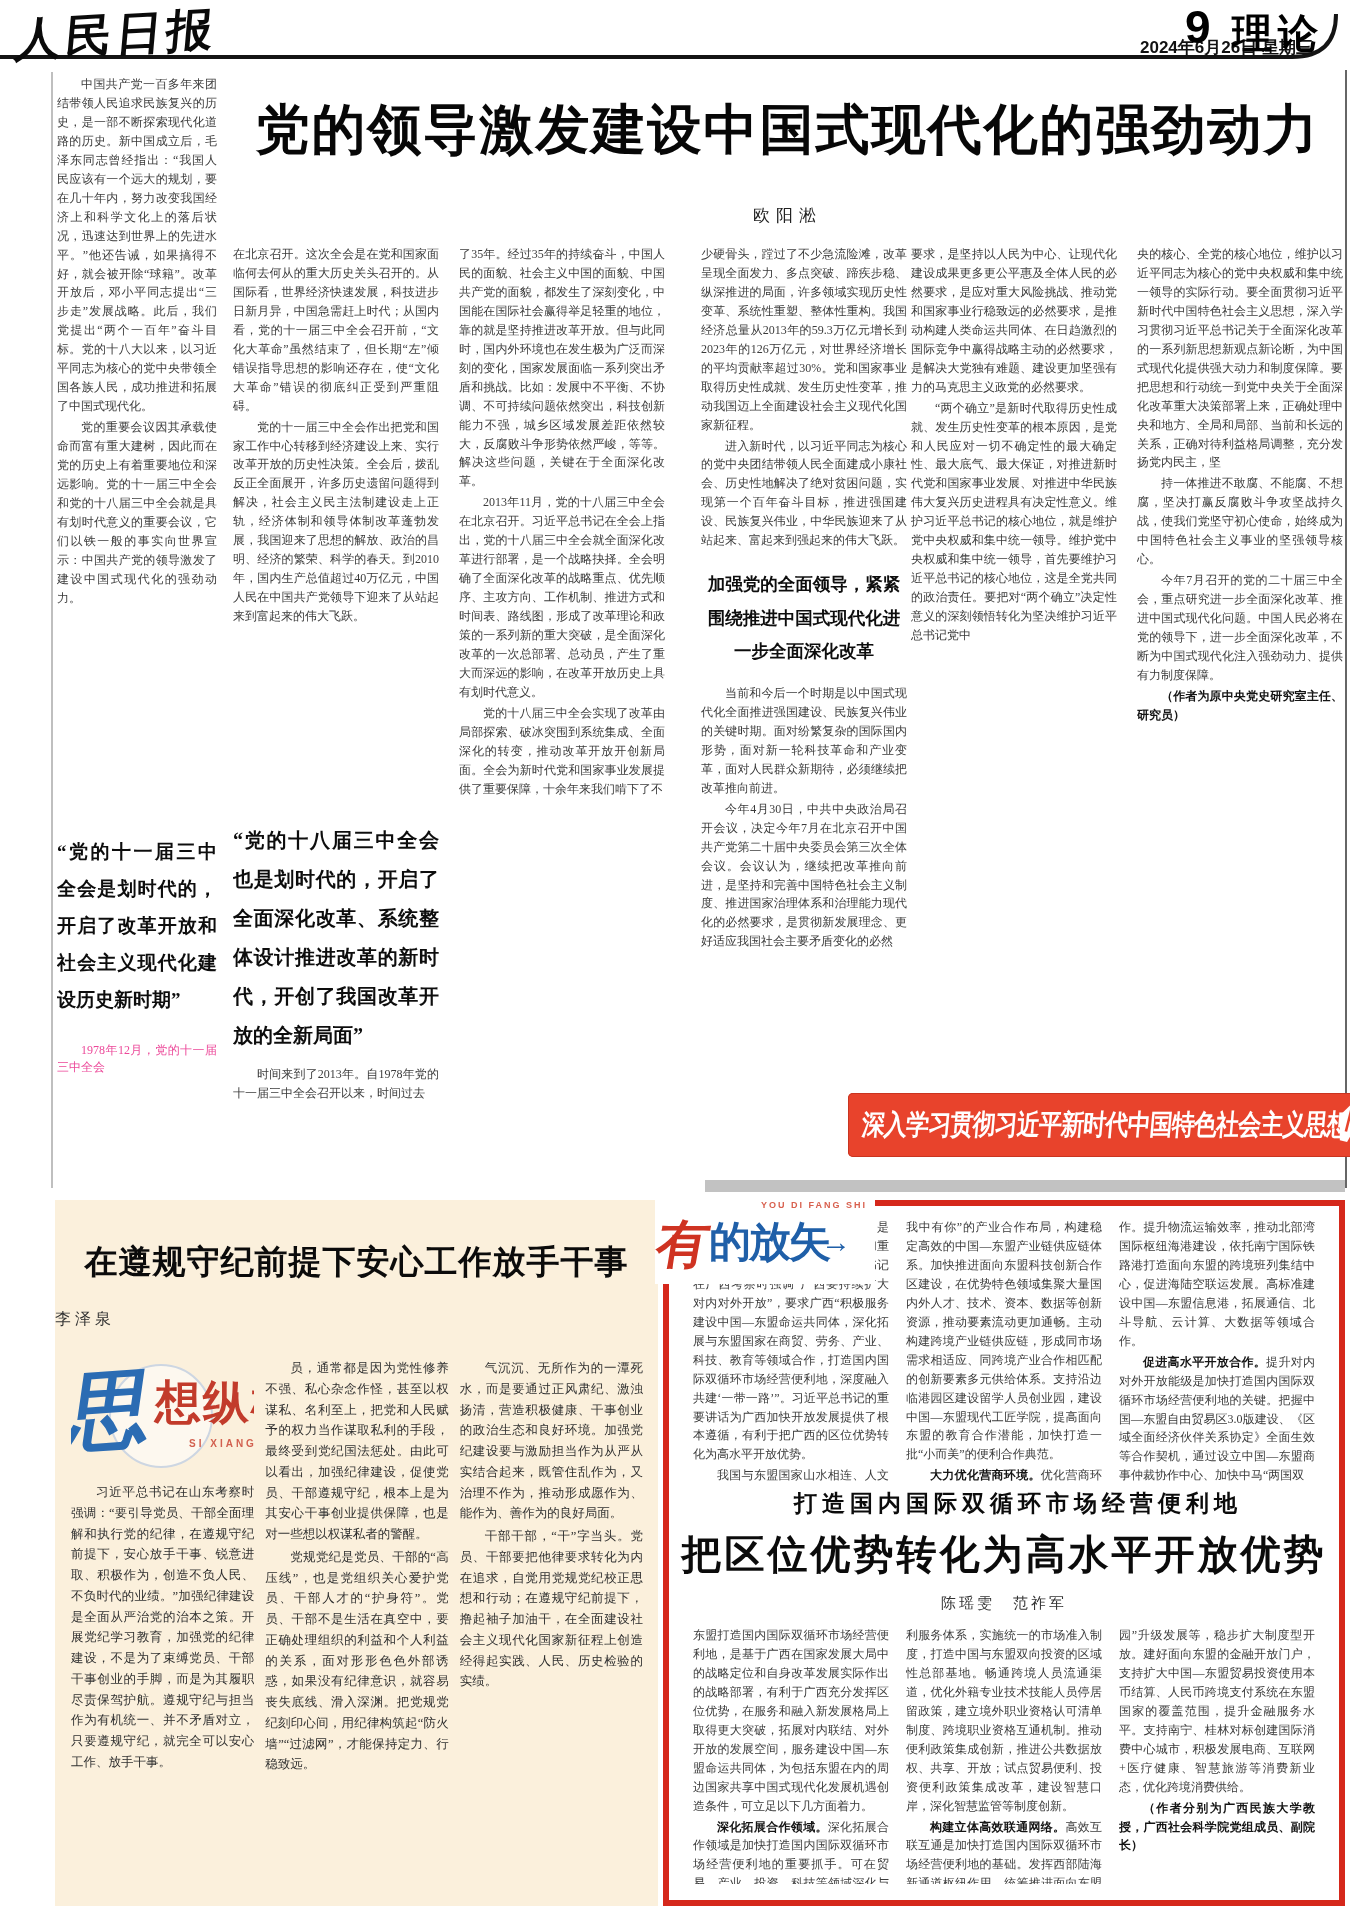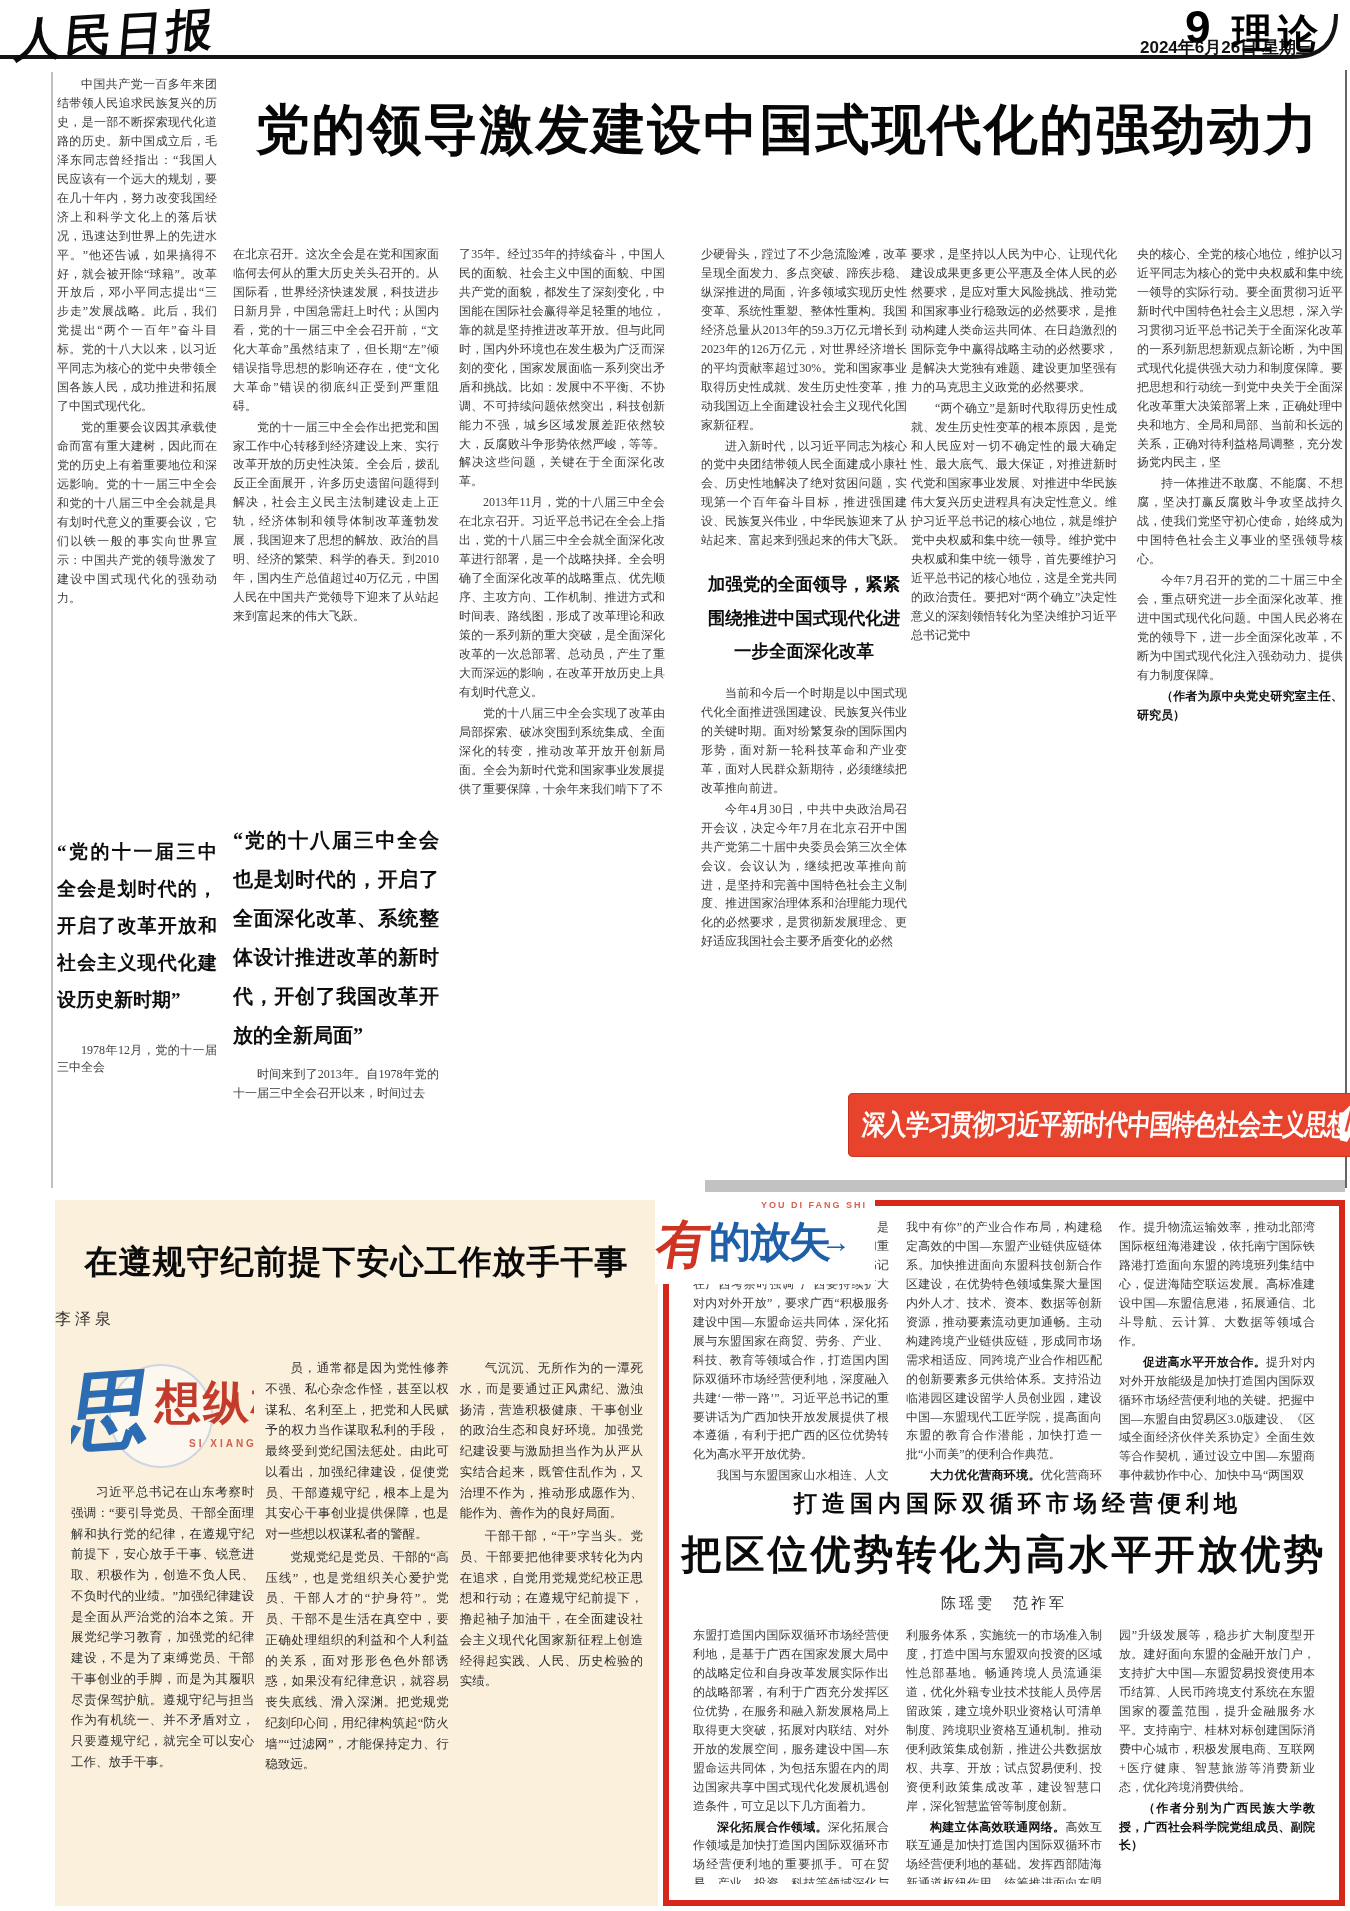--- a/index.html
+++ b/index.html
@@ -18,21 +18,21 @@
   .mhead{font-size:54px;font-weight:900;letter-spacing:2px;color:#070707;text-align:center;
          font-family:"Liberation Sans","DejaVu Sans",sans-serif;white-space:nowrap;}
   .mby{font-size:17px;text-align:center;color:#222;letter-spacing:6px;}
   .colbody{display:flex;flex-direction:column;overflow:hidden;}
   .p{margin:0 0 2px 0;text-indent:2em;text-align:justify;font-size:12px;line-height:1.58;color:#3b3b3b;}
   .np{text-indent:0;}
   .p b{color:#151515;}
   .quote{font-weight:bold;font-size:19px;line-height:1.95;text-align:justify;color:#0d0d0d;margin:16px 0 10px 0;}
   .subhead{font-weight:bold;font-size:17.5px;line-height:1.9;text-align:center;color:#0d0d0d;
            font-family:"Liberation Sans","DejaVu Sans",sans-serif;margin:16px 0;padding:0 4px;}
-  .caption{font-size:12px;color:#404040;text-indent:2em;text-align:justify;margin-top:14px;}
+  .caption{font-size:12px;color:#ec4899;text-indent:2em;text-align:justify;margin-top:14px;}
   .note{font-weight:bold;color:#151515;}
   
   .banner{background:#e8432c;border-radius:5px;display:flex;align-items:center;padding:0 10px 0 14px;
           box-shadow:0 0 0 1px #c93420 inset;}
   .banner-text{color:#fff;font-weight:900;font-size:28px;white-space:nowrap;letter-spacing:-1px;
                transform:scaleX(0.82) skewX(-6deg);transform-origin:left center;
                font-family:"Liberation Sans","DejaVu Sans",sans-serif;}
   .graybar{background:#c2c2c2;}
   
   .lbox{background:#fbf0dc;}
@@ -79,20 +79,21 @@
   </svg>
 
   <div class="abs" style="left:16px;top:4px;">
     <span class="masthead">人民日报</span>
   </div>
   <div class="abs pdate" style="left:1140px;top:36px;">2024年6月26日 星期三</div>
   <div class="abs pnum" style="left:1185px;top:0px;">9</div>
   <div class="abs psec" style="left:1232px;top:6px;">理论</div>
 
   <div class="abs mhead" style="left:230px;top:94px;width:1115px;">党的领导激发建设中国式现代化的强劲动力</div>
+  <div class="abs mby" style="left:230px;top:204px;width:1115px;">欧阳淞</div>
 
   <div class="abs colbody" style="left:57px;top:75px;width:160px;height:1113px;">
     <div class="colbody" style="height:742px;flex:none;">
       <p class="p">中国共产党一百多年来团结带领人民追求民族复兴的历史，是一部不断探索现代化道路的历史。新中国成立后，毛泽东同志曾经指出：“我国人民应该有一个远大的规划，要在几十年内，努力改变我国经济上和科学文化上的落后状况，迅速达到世界上的先进水平。”他还告诫，如果搞得不好，就会被开除“球籍”。改革开放后，邓小平同志提出“三步走”发展战略。此后，我们党提出“两个一百年”奋斗目标。党的十八大以来，以习近平同志为核心的党中央带领全国各族人民，成功推进和拓展了中国式现代化。</p>
       <p class="p">党的重要会议因其承载使命而富有重大建树，因此而在党的历史上有着重要地位和深远影响。党的十一届三中全会和党的十八届三中全会就是具有划时代意义的重要会议，它们以铁一般的事实向世界宣示：中国共产党的领导激发了建设中国式现代化的强劲动力。</p>
     </div>
     <div class="quote">“党的十一届三中全会是划时代的，开启了改革开放和社会主义现代化建设历史新时期”</div>
     <div class="caption">1978年12月，党的十一届三中全会</div>
   </div>
 

